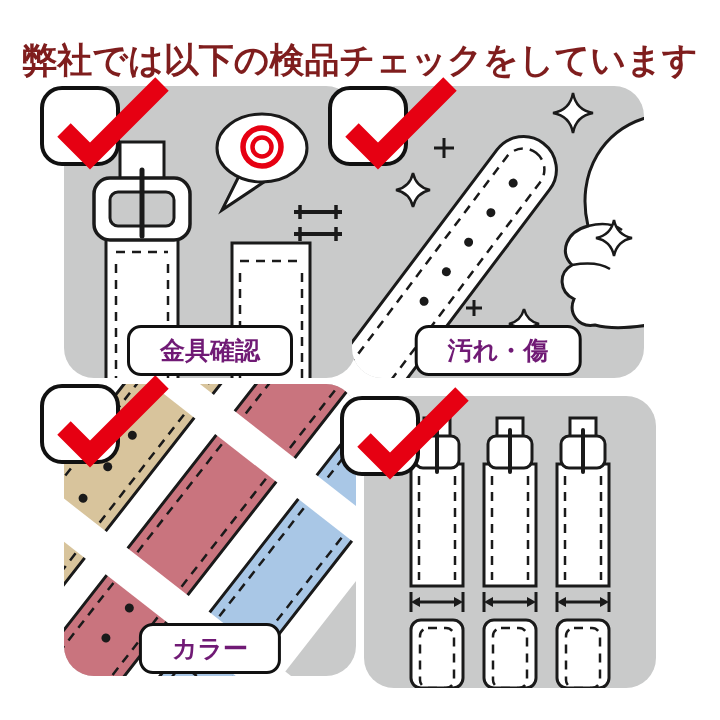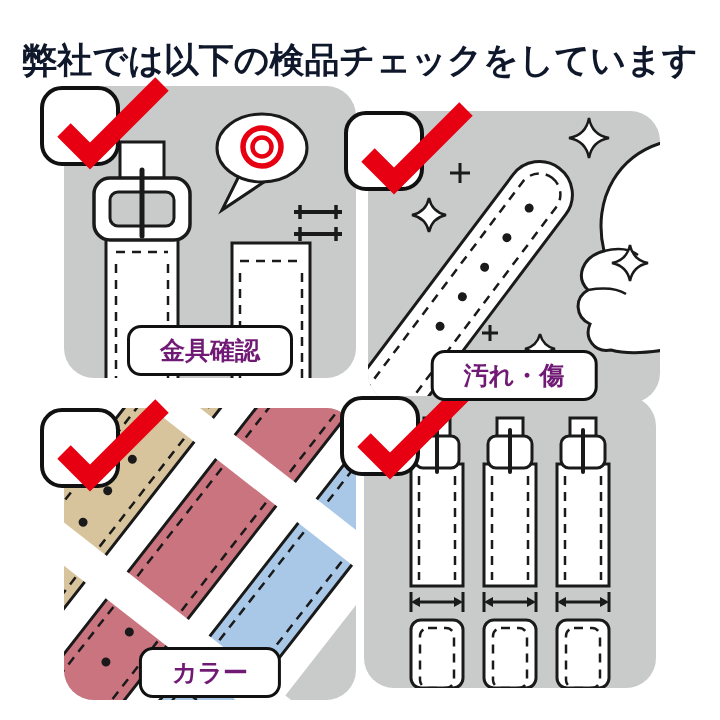--- a/index.html
+++ b/index.html
@@ -2,26 +2,26 @@
 <html><head>
 <meta charset="utf-8">
 <style>
   html,body{margin:0;padding:0;}
   body{
     width:720px;height:720px;position:relative;background:#ffffff;
     font-family:"DejaVu Sans","Liberation Sans",sans-serif;overflow:hidden;
   }
   .title{
     position:absolute;top:14px;left:0;width:720px;text-align:center;
-    font-size:35px;font-weight:900;color:#0f172a;letter-spacing:0;white-space:nowrap;
+    font-size:35px;font-weight:900;color:#7f1d1d;letter-spacing:0;white-space:nowrap;
   }
   .panel{position:absolute;width:292px;height:292px;}
   .panel-1{left:64px;top:86px;}
-  .panel-2{left:368px;top:86px;margin-top:25px;}
-  .panel-3{left:64px;top:408px;}
+  .panel-2{left:352px;top:86px;}
+  .panel-3{left:64px;top:384px;}
   .panel-4{left:364px;top:396px;}
   .panel-bg{
     position:absolute;inset:0;background:#c9caca;border-radius:30px;overflow:hidden;
   }
   .panel-bg svg{display:block;width:100%;height:100%;}
   .badge{position:absolute;left:-26px;top:-14px;width:132px;height:106px;z-index:3;}
   .label-pill{
     position:absolute;bottom:2px;left:50%;transform:translateX(-50%);z-index:4;
     background:#fff;border:3px solid #111;border-radius:14px;
     padding:6px 30px;font-size:25px;font-weight:700;color:#701a75;white-space:nowrap;

